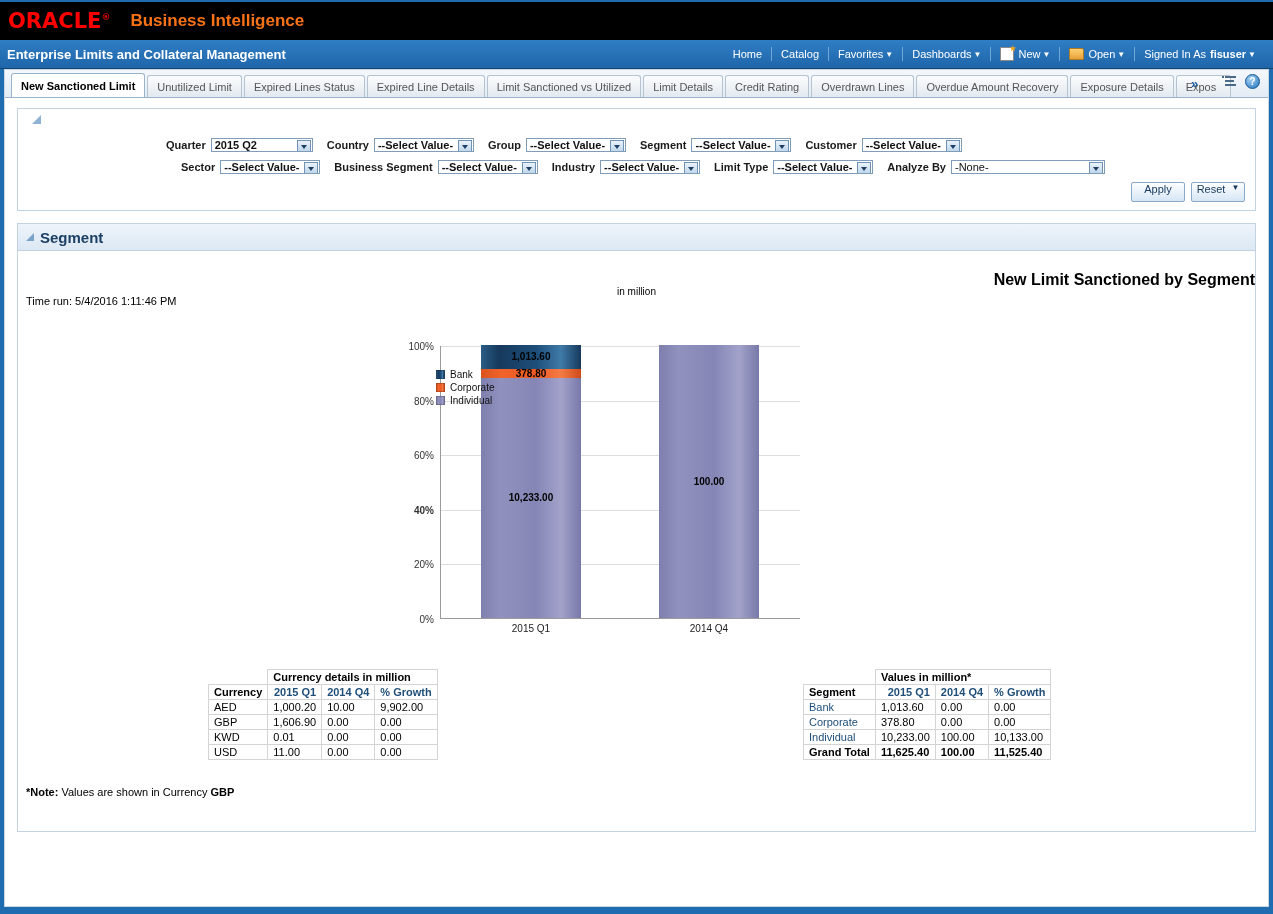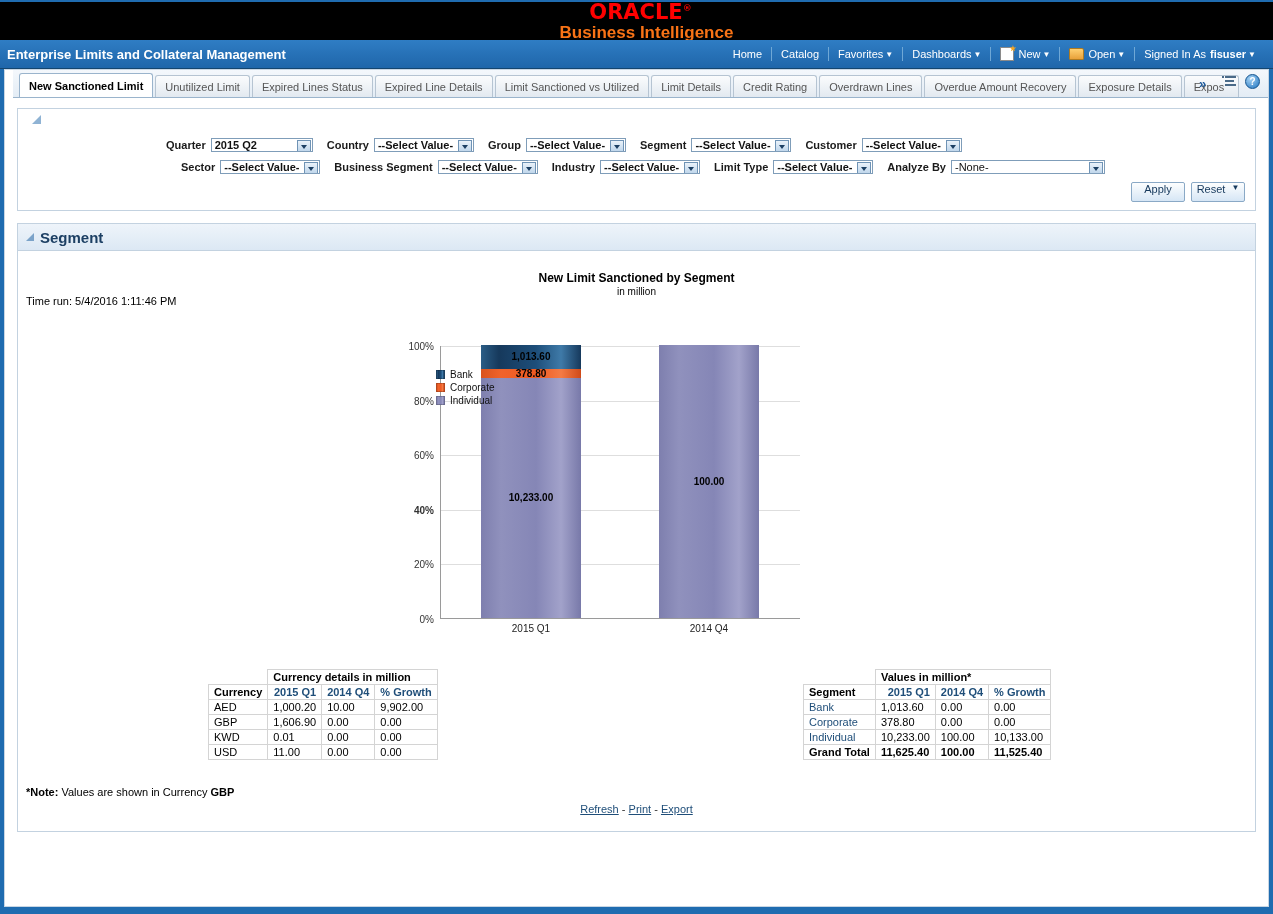--- a/index.html
+++ b/index.html
@@ -17,21 +17,20 @@
   }
 
   
   .topbar {
     position: absolute;
     left: 0; top: 2px;
     width: 1273px; height: 38px;
     background: #000;
     display: flex;
     align-items: center;
-    flex-direction: column;
   }
   .oracle-logo {
     margin-left: 8px;
     font-family: "DejaVu Sans", sans-serif;
     font-size: 21px;
     font-weight: bold;
     color: #f00;
     letter-spacing: 0px;
     line-height: 1;
   }
@@ -168,21 +167,20 @@
 
   
   .tabstrip {
     position: relative;
     height: 27px;
     background: linear-gradient(#f4f8fc,#e3ecf5);
     border-bottom: 1px solid #9ab4cc;
     display: flex;
     align-items: flex-end;
     padding-left: 6px;
-    margin-left: 8px;
   }
   .tab {
     height: 22px;
     margin-right: 2px;
     padding: 0 9px;
     display: flex; align-items: center;
     font-size: 11px;
     color: #555;
     background: linear-gradient(#fbfcfd,#e2e9f0);
     border: 1px solid #b6c4d2;
@@ -339,22 +337,22 @@
   }
   .section-title {
     font-size: 15px;
     font-weight: bold;
     color: #1c3f63;
   }
   .section-body { position: relative; height: 580px; }
 
   .chart-title {
     position: absolute; left: 0; right: 0; top: 20px;
-    text-align: center;
-    font-size: 12px; font-weight: bold; color: #000;
+    text-align: right;
+    font-size: 16px; font-weight: bold; color: #000;
   }
   .chart-sub {
     position: absolute; left: 0; right: 0; top: 35px;
     text-align: center;
     font-size: 10px; color: #000;
   }
   .timerun {
     position: absolute; left: 8px; top: 44px;
     font-size: 11px; color: #000;
   }
@@ -795,22 +793,15 @@
         </tr>
       </tbody>
         </table>
 
       <div class="note">
         <b>*Note:</b>
         <span>Values are shown in Currency</span>
         <b>GBP</b>
       </div>
 
-      <div class="footlinks">
-        <a>Refresh</a>
-        <span>-</span>
-        <a>Print</a>
-        <span>-</span>
-        <a>Export</a>
-      </div>
     </div>
   </div>
 </div>
 
 </body></html>

